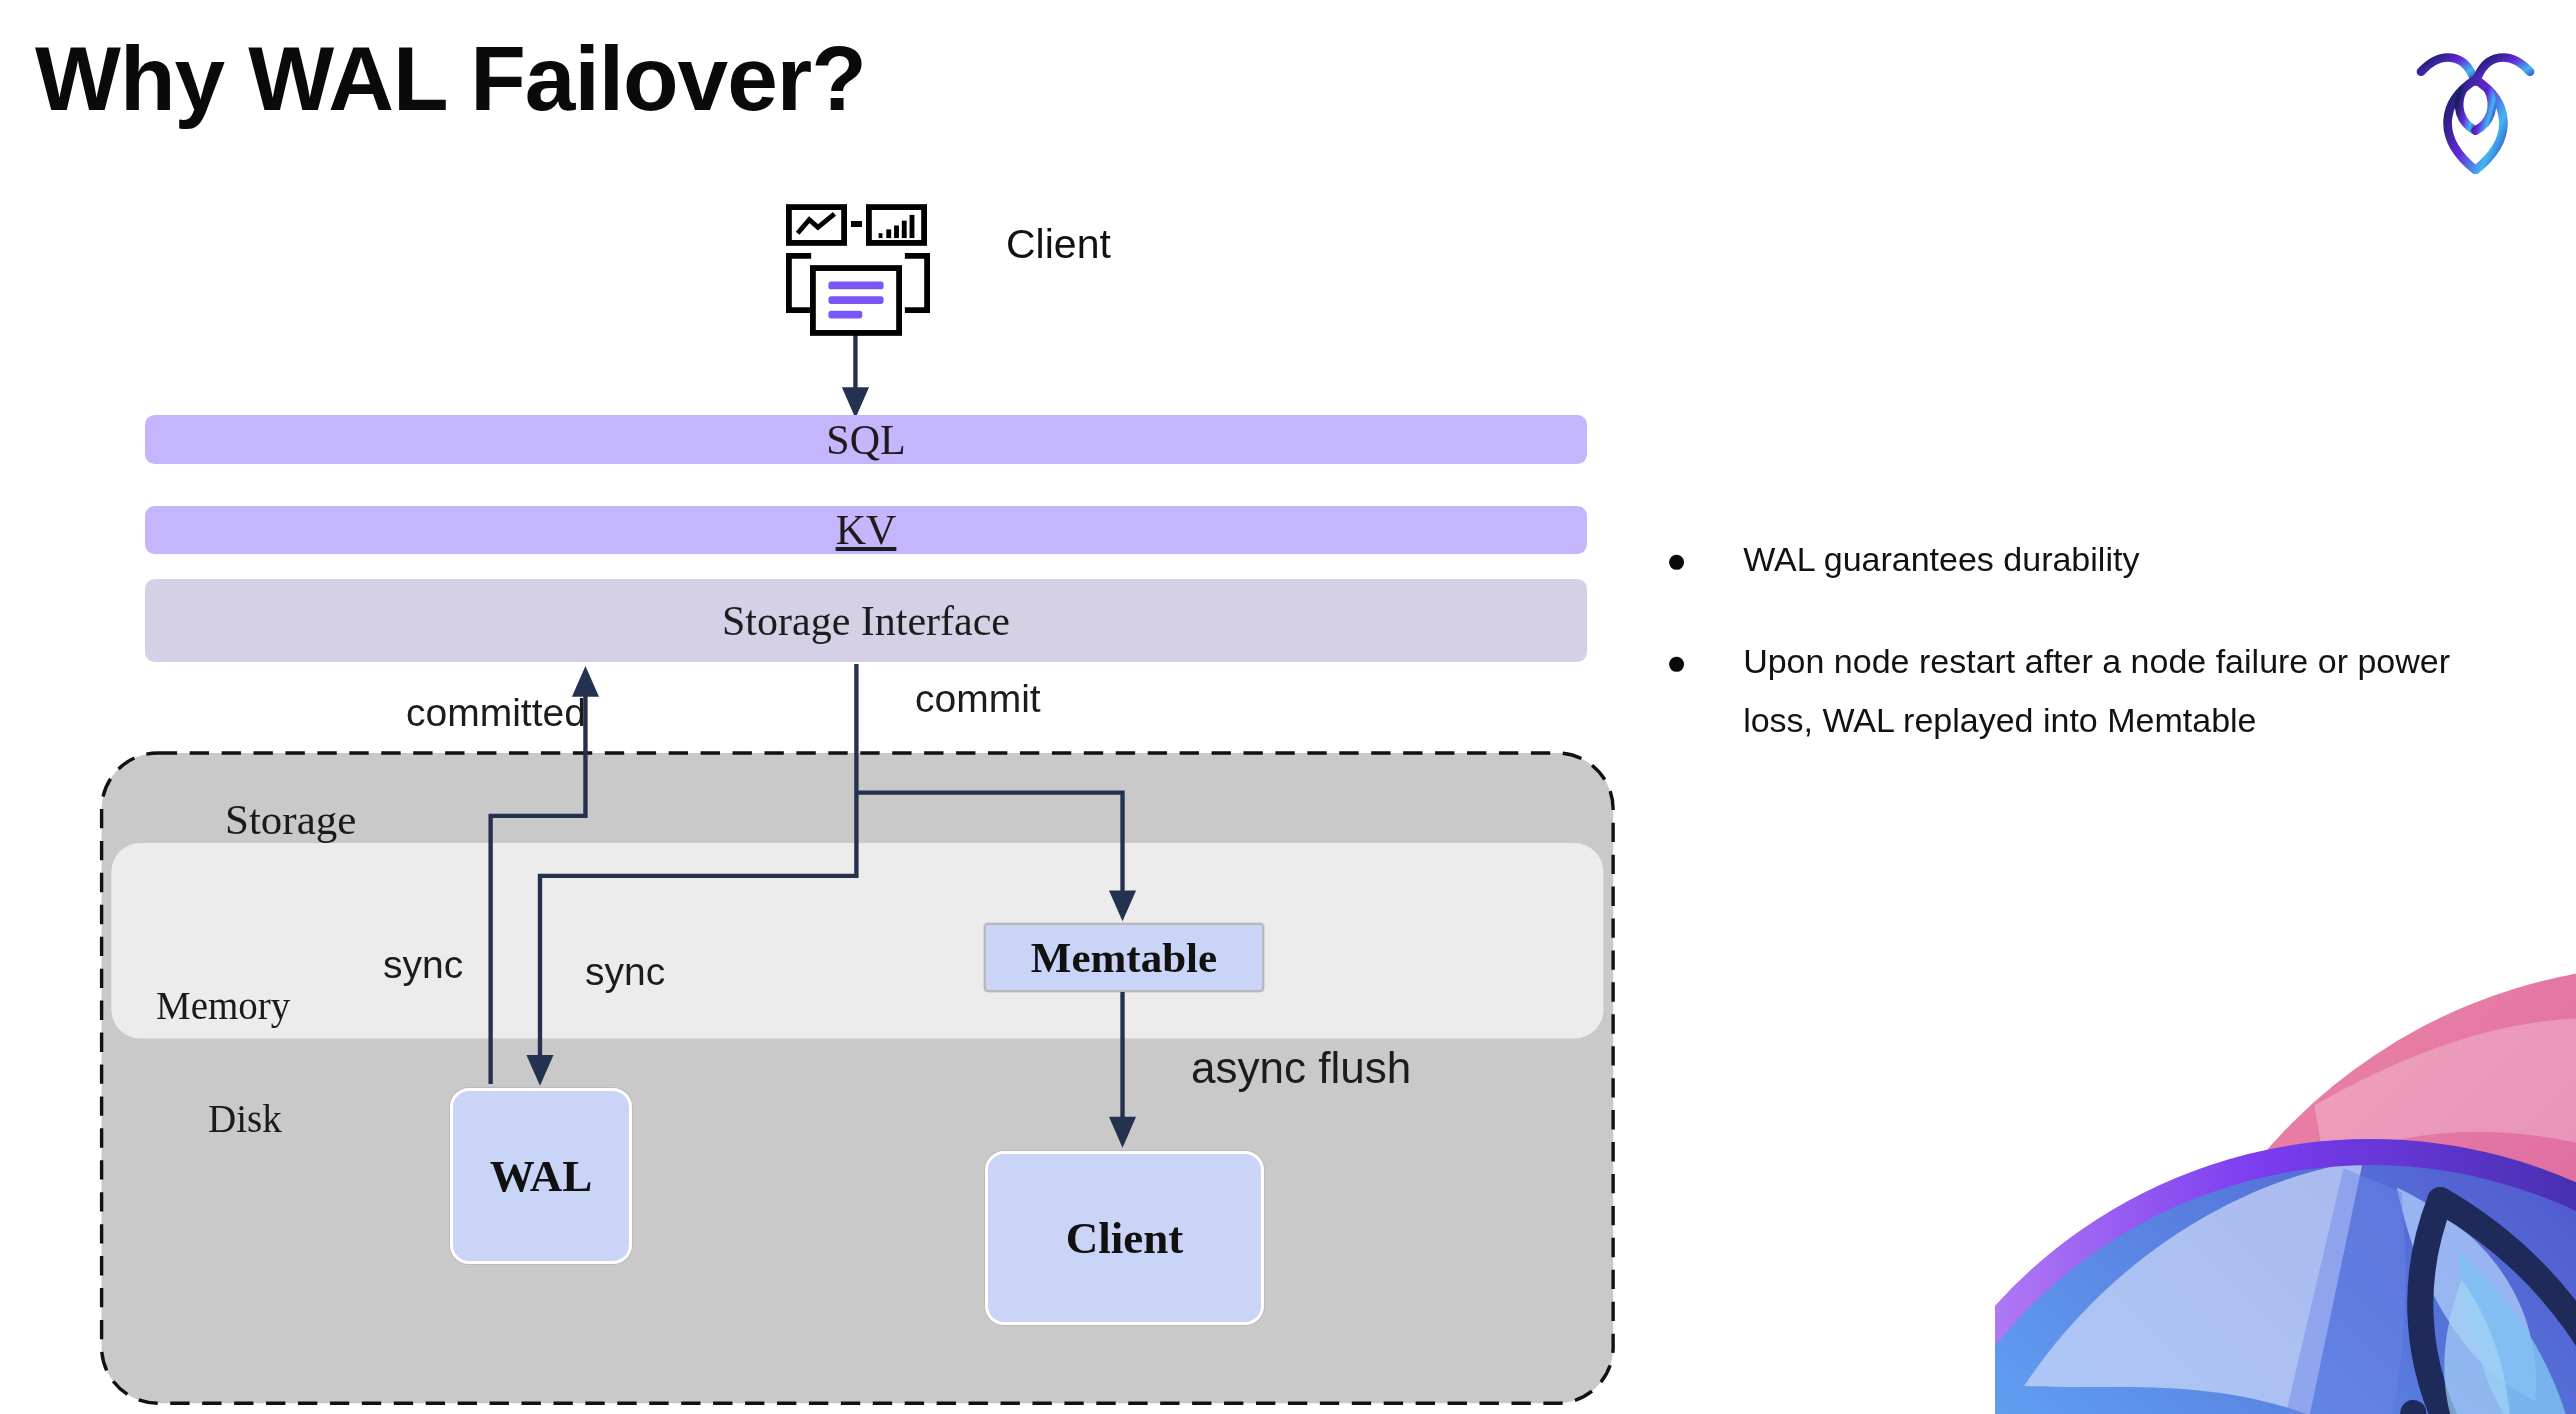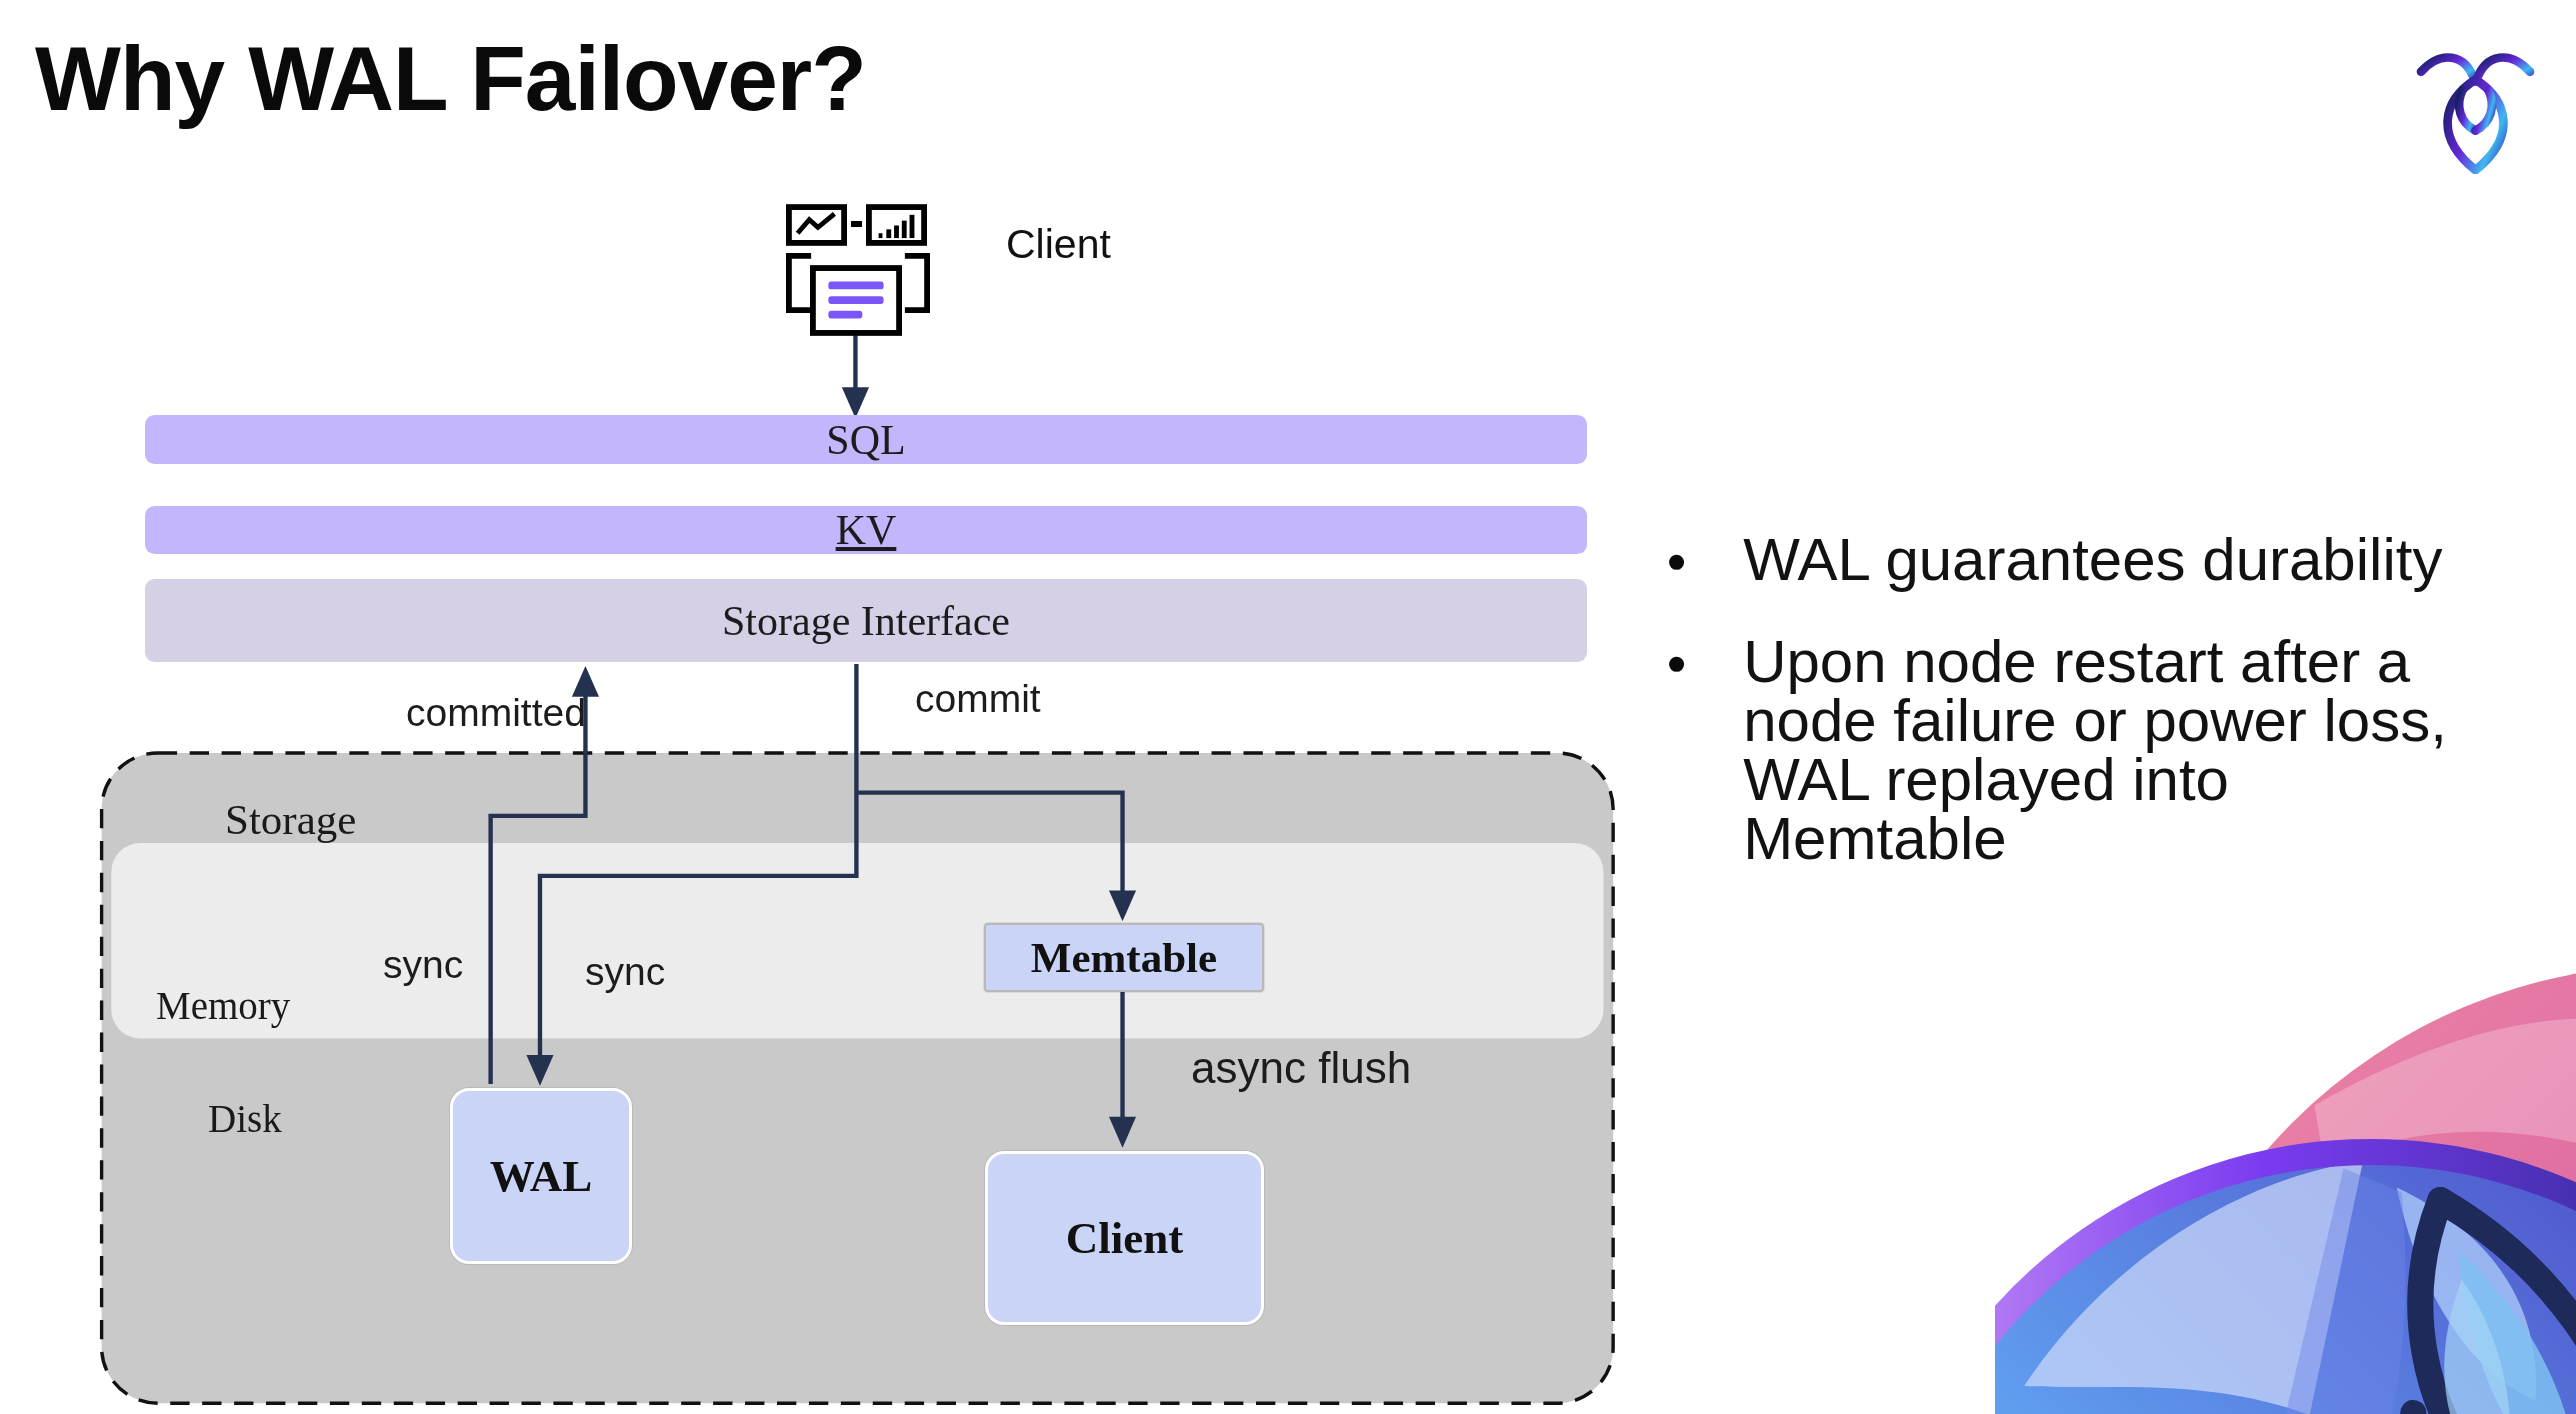--- a/index.html
+++ b/index.html
@@ -29,21 +29,21 @@
   .svg-layer{left:0;top:0;z-index:2;pointer-events:none;}
   .art-layer{left:1995px;top:960px;z-index:1;pointer-events:none;}
   .logo-layer{left:2415px;top:39px;z-index:5;}
   
   .client-cluster{left:780px;top:198px;width:155px;height:140px;z-index:5;}
   .client-label{left:1006px;top:221px;font-size:41px;color:#111;z-index:5;}
   
   .bullets{left:1666px;top:530px;width:832px;z-index:5;}
   .bullet-item{display:flex;gap:56px;margin-bottom:43px;}
   .bullet-dot{font-size:35px;line-height:59px;color:#0a0a0a;flex:0 0 auto;}
-  .bullet-text{font-size:60px;line-height:59px;color:#121212;max-width:716px;}
+  .bullet-text{font-size:34px;line-height:59px;color:#121212;max-width:716px;}
 </style>
 </head>
 <body>
 
 <div class="slide">
 
   <div class="abs title">Why WAL Failover?</div>
 
   <svg class="abs logo-layer" width="121" height="135" viewBox="0 0 125 140">
     <defs>

